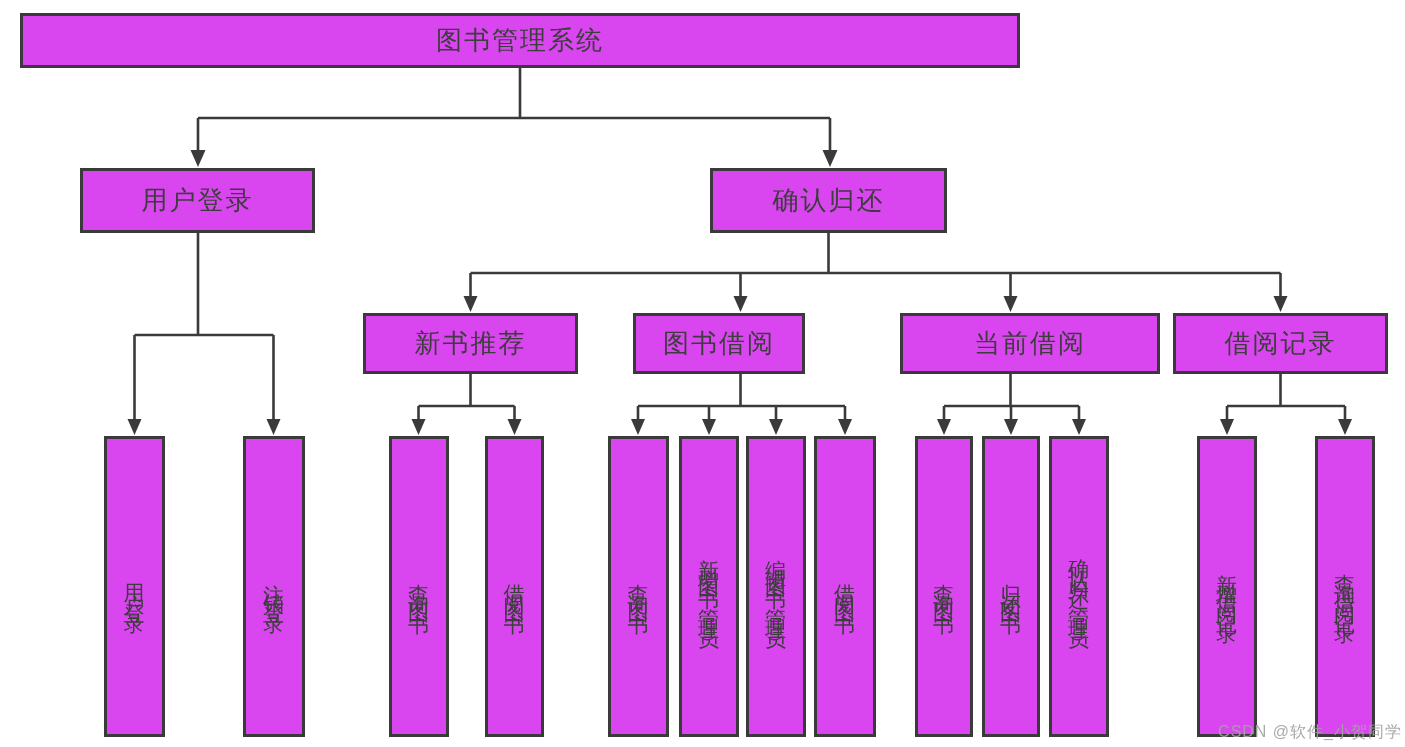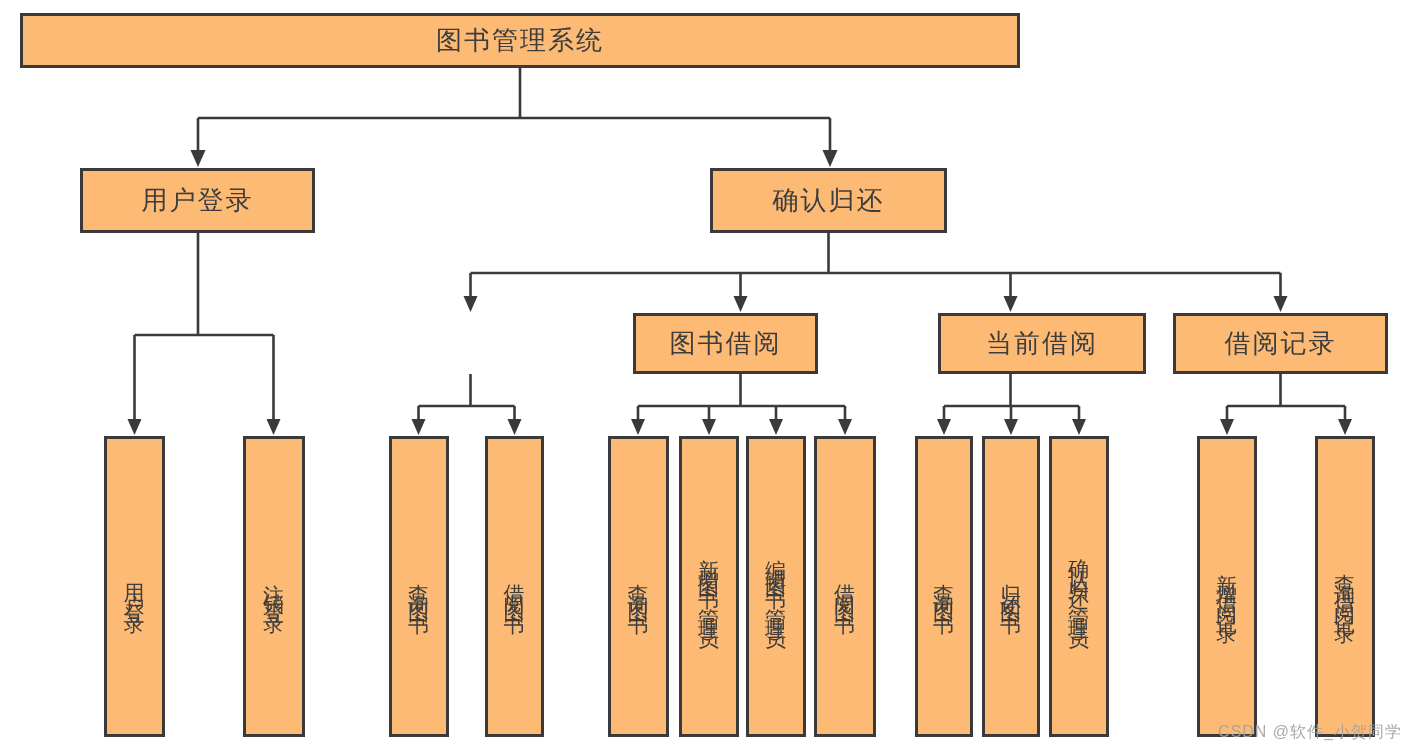--- a/index.html
+++ b/index.html
@@ -18,21 +18,21 @@
   .connectors {
     position: absolute;
     left: 0;
     top: 0;
     z-index: 1;
   }
   .box {
     position: absolute;
     box-sizing: border-box;
     border: 3px solid #3a3a3a;
-    background: #fdba74;
+    background: #d946ef;
     display: flex;
     align-items: center;
     justify-content: center;
     color: #3d3d3d;
     z-index: 2;
   }
   .hlabel {
     font-size: 26px;
     letter-spacing: 2px;
     white-space: nowrap;
@@ -123,24 +123,27 @@
     <span class="hlabel">图书管理系统</span>
   </div>
 
   <div class="box" style="left:80px; top:168px; width:235px; height:65px;">
     <span class="hlabel">用户登录</span>
   </div>
   <div class="box" style="left:710px; top:168px; width:237px; height:65px;">
     <span class="hlabel">确认归还</span>
   </div>
 
-  <div class="box" style="left:633px; top:313px; width:185px; height:61px;">
+  <div class="box" style="left:363px; top:313px; width:215px; height:61px;">
+    <span class="hlabel">新书推荐</span>
+  </div>
+  <div class="box" style="left:633px; top:313px; width:172px; height:61px;">
     <span class="hlabel">图书借阅</span>
   </div>
-  <div class="box" style="left:938px; top:313px; width:208px; height:61px;">
+  <div class="box" style="left:900px; top:313px; width:260px; height:61px;">
     <span class="hlabel">当前借阅</span>
   </div>
   <div class="box" style="left:1173px; top:313px; width:215px; height:61px;">
     <span class="hlabel">借阅记录</span>
   </div>
 
   <div class="box" style="left:104px; top:436px; width:61px; height:301px;">
     <span class="vlabel">用户登录</span>
   </div>
   <div class="box" style="left:243px; top:436px; width:62px; height:301px;">

